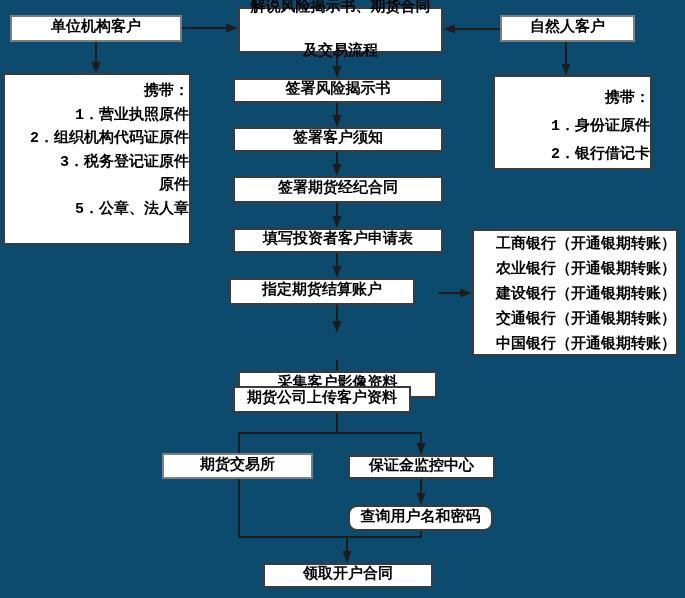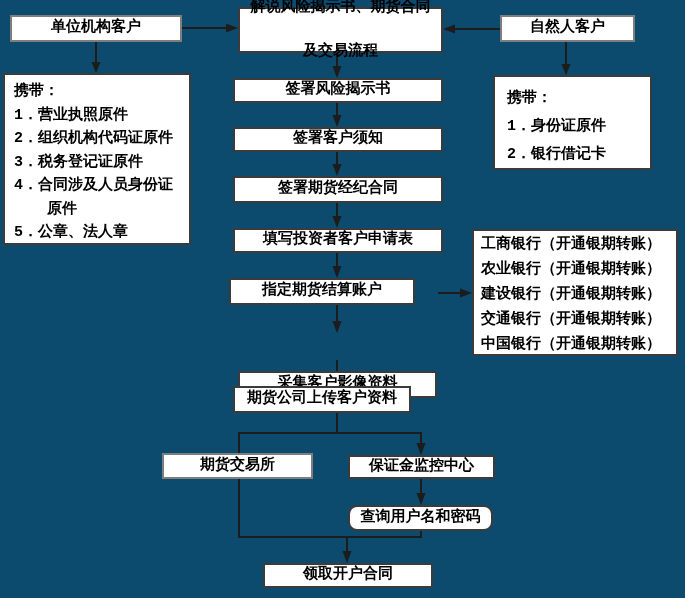--- a/index.html
+++ b/index.html
@@ -19,21 +19,21 @@
     white-space:nowrap;
   }
   .node.light { border-color:#7e7e7e; }
   .node.two-line { flex-direction:column; justify-content:center;gap:24px; }
   .node.two-line .ln { line-height:20px; }
   .listbox {
     position:absolute; z-index:2; background:#ffffff;
     border:2px solid #3b3b3b; box-sizing:border-box;
     font-weight:bold; font-size:15px; text-align:left;
   }
-  .listbox .row { white-space:nowrap; }
+  .listbox .row { white-space:nowrap;text-align:right; }
   #unit-carry-box { padding:5px 0 0 9px; }
   #unit-carry-box .row { line-height:23.5px; }
   #unit-carry-box .row.cont { padding-left:33px; }
   #natural-carry-box { padding:8px 0 0 12px; }
   #natural-carry-box .row { line-height:28px; }
   #banks-box { padding:1px 0 0 7px; }
   #banks-box .row { line-height:25px; }
 </style>
 </head>
 <body>
@@ -115,21 +115,20 @@
     <span class="ln">及交易流程</span>
   </div>
 
   <div class="node light" style="left:500px; top:15px; width:135px; height:27px;">自然人客户</div>
 
   <div class="listbox" id="unit-carry-box" style="left:3px; top:73px; width:188px; height:172px;">
     <div class="row">携带：</div>
     <div class="row">1．营业执照原件</div>
     <div class="row">2．组织机构代码证原件</div>
     <div class="row">3．税务登记证原件</div>
-    <div class="row">4．合同涉及人员身份证</div>
     <div class="row cont">原件</div>
     <div class="row">5．公章、法人章</div>
   </div>
 
   <div class="listbox" id="natural-carry-box" style="left:493px; top:75px; width:159px; height:95px;">
     <div class="row">携带：</div>
     <div class="row">1．身份证原件</div>
     <div class="row">2．银行借记卡</div>
   </div>
 

